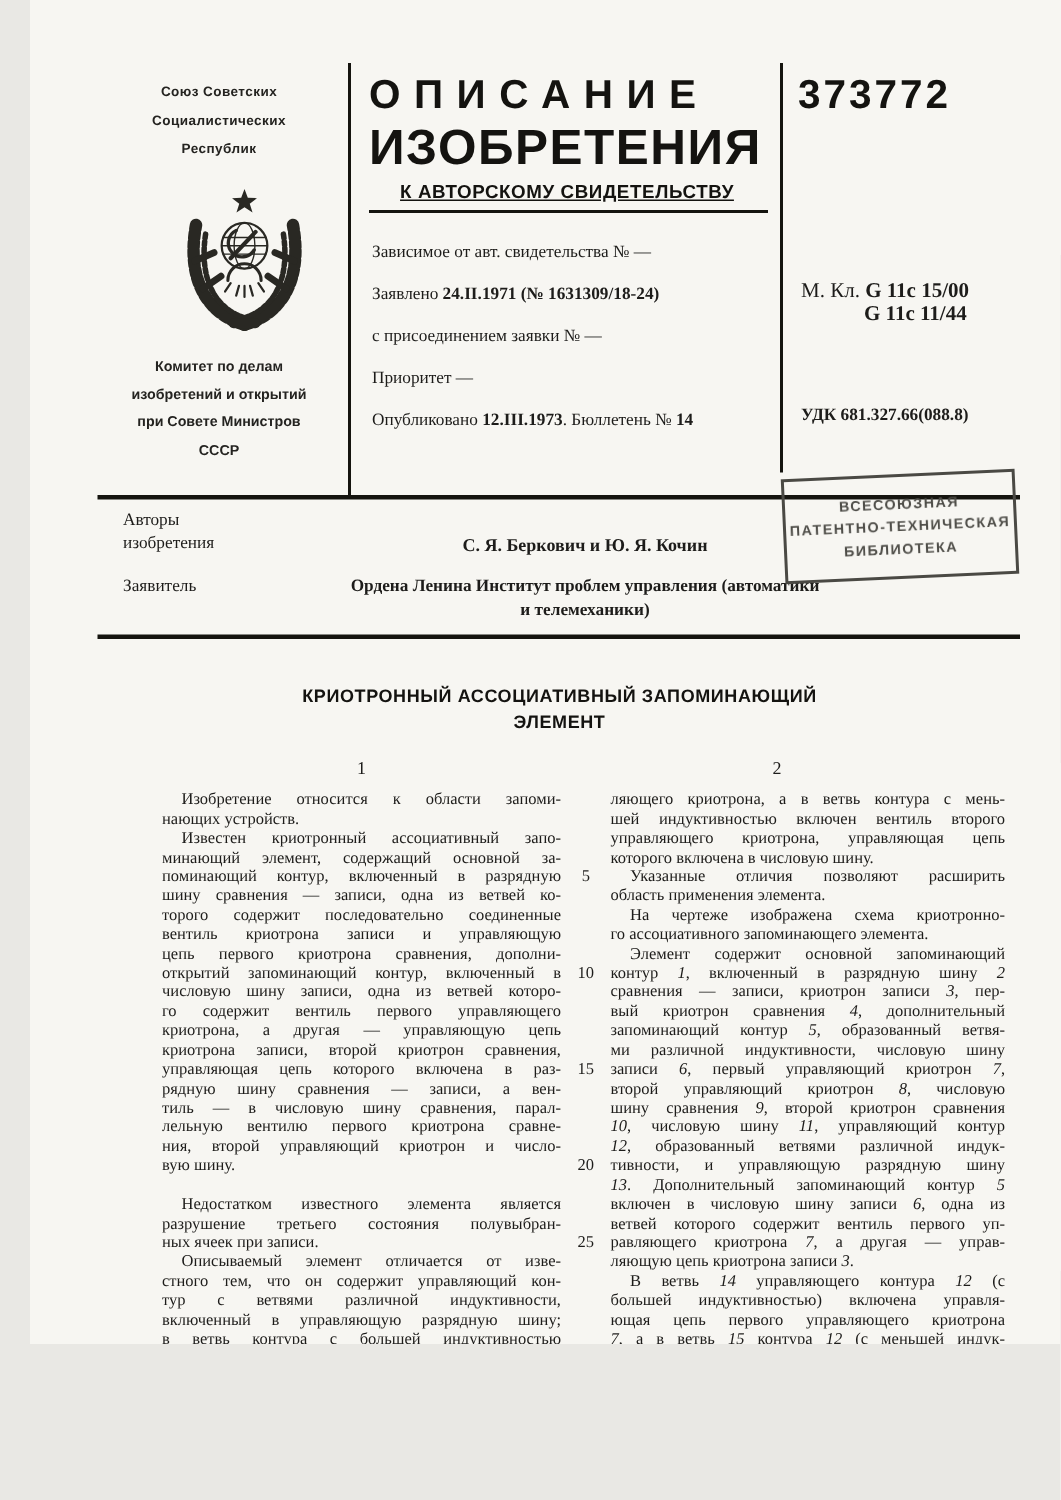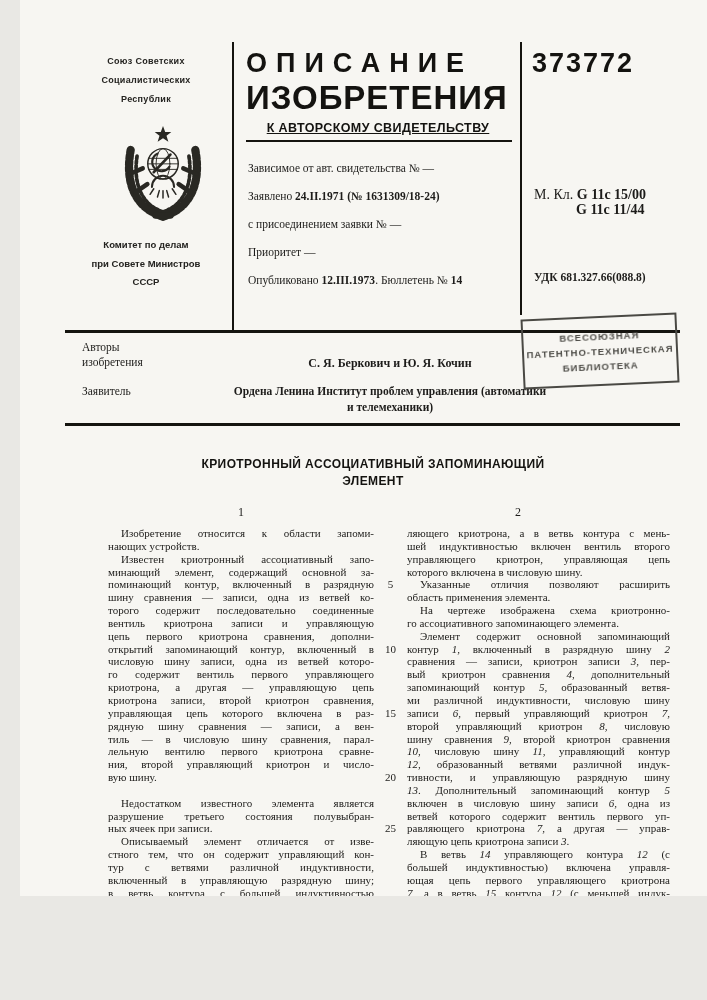--- a/index.html
+++ b/index.html
@@ -95,20 +95,21 @@
         <path d="M38 66 A 12 12 0 0 1 62 66" stroke-width="2.2"></path>
         <path d="M36 74 L 40 68 M44 77 L 46 70 M50 78 L 50 70 M56 77 L 54 70 M64 74 L 60 68" stroke-width="1.6"></path>
       </g>
 
       <path d="M50 0 L52.4 6.4 L59 6.6 L53.8 10.6 L55.8 17 L50 13.2 L44.2 17 L46.2 10.6 L41 6.6 L47.6 6.4 Z" fill="#292823"></path>
     </svg>
   </div>
 
   <div class="abs committee sans">
       <div>Комитет по делам</div>
+      <div>изобретений и открытий</div>
       <div>при Совете Министров</div>
       <div>СССР</div>
     </div>
 
   <div class="abs vline" style="left:212px;top:42px;height:290px;"></div>
   <div class="abs vline" style="left:500px;top:42px;height:273px;"></div>
 
   <div class="abs doc-word1 sans">ОПИСАНИЕ</div>
   <div class="abs doc-word2 sans">ИЗОБРЕТЕНИЯ</div>
   <div class="abs doc-sub sans">К АВТОРСКОМУ СВИДЕТЕЛЬСТВУ</div>
@@ -197,21 +198,21 @@
         <div class="gnum" style="top: 51.4px;">5</div>
         <div class="gnum" style="top: 115.65px;">10</div>
         <div class="gnum" style="top: 179.9px;">15</div>
         <div class="gnum" style="top: 244.15px;">20</div>
         <div class="gnum" style="top: 295px;">25</div>
         <div class="gnum" style="top: 372.65px;">30</div>
       </div>
     <div class="bodycol">
         <div class="bl">ляющего криотрона, а в ветвь контура с мень-</div>
         <div class="bl">шей индуктивностью включен вентиль второго</div>
-        <div class="bl">управляющего криотрон, управляющая цепь</div>
+        <div class="bl">управляющего криотрона, управляющая цепь</div>
         <div class="bl end">которого включена в числовую шину.</div>
         <div class="bl ind">Указанные отличия позволяют расширить</div>
         <div class="bl end">область применения элемента.</div>
         <div class="bl ind">На чертеже изображена схема криотронно-</div>
         <div class="bl end">го ассоциативного запоминающего элемента.</div>
         <div class="bl ind">Элемент содержит основной запоминающий</div>
         <div class="bl">контур <i>1</i>, включенный в разрядную шину <i>2</i></div>
         <div class="bl">сравнения — записи, криотрон записи <i>3</i>, пер-</div>
         <div class="bl">вый криотрон сравнения <i>4</i>, дополнительный</div>
         <div class="bl">запоминающий контур <i>5</i>, образованный ветвя-</div>

